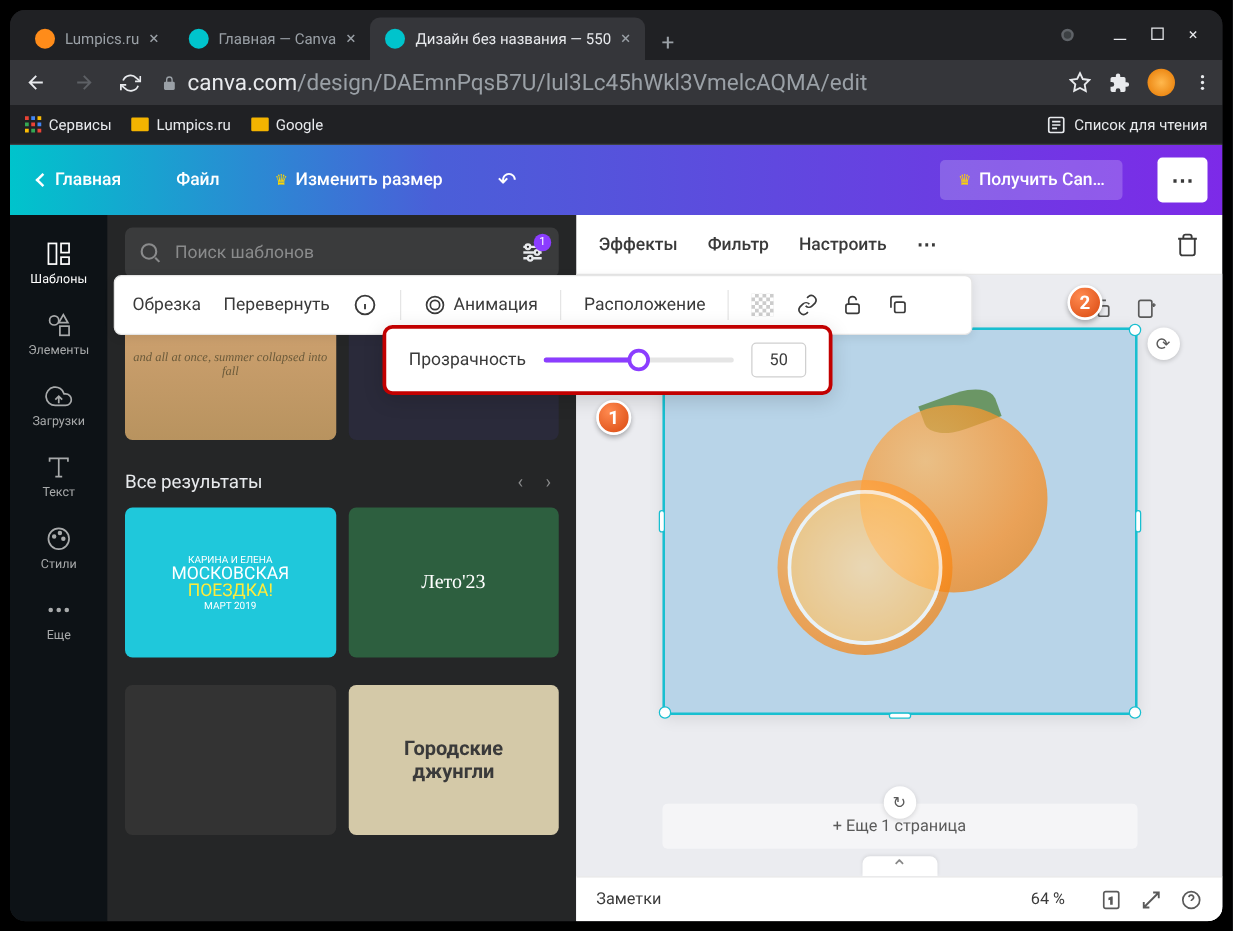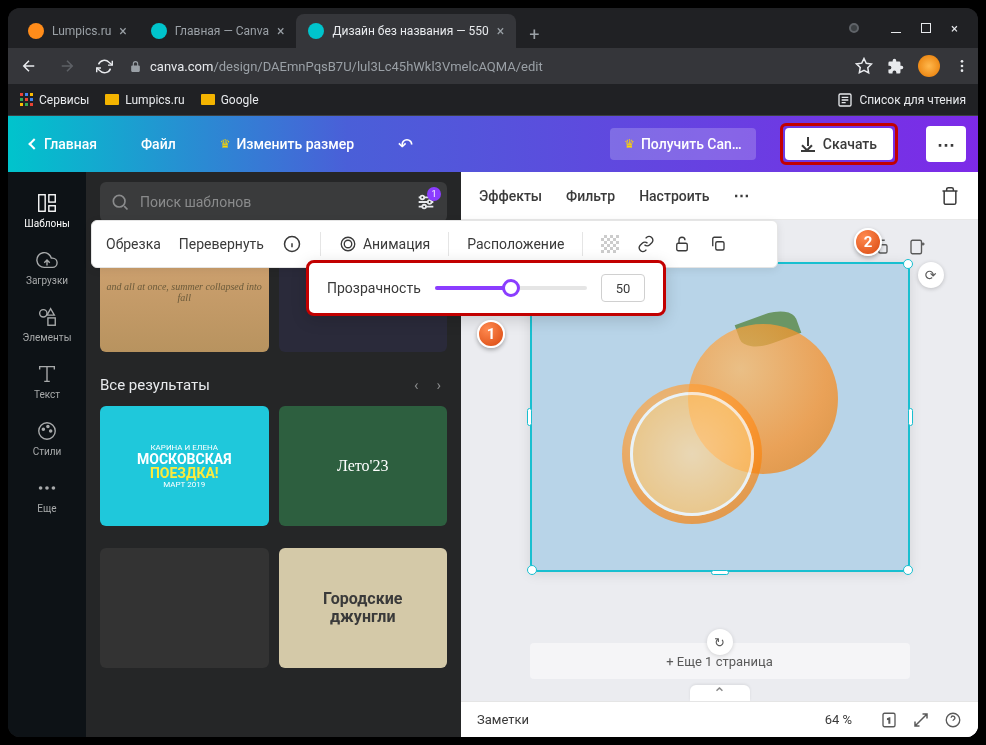--- a/index.html
+++ b/index.html
@@ -14,21 +14,21 @@
 .newtab{width:28px;height:28px;color:#9aa0a6;display:flex;align-items:center;justify-content:center;font-size:18px;cursor:pointer;margin-left:4px}
 .wincontrols{display:flex;gap:20px;color:#e8eaed;padding:0 12px;align-items:center}
 .wincontrols span{cursor:pointer;font-size:13px}
 .winmin{width:10px;height:1px;background:#e8eaed;display:inline-block}
 .winmax{width:10px;height:10px;border:1px solid #e8eaed;display:inline-block}
 .winclose{font-size:16px}
 .wdot{width:10px;height:10px;border-radius:50%;background:#3c4043;border:2px solid #5f6368;margin-right:12px}
 .addressbar{height:36px;background:#35363a;display:flex;align-items:center;padding:0 8px;gap:12px}
 .navbtn{color:#9aa0a6;cursor:pointer;padding:4px;display:flex;align-items:center}
 .navbtn.disabled{opacity:.4}
-.url{flex:1;display:flex;align-items:center;gap:8px;color:#9aa0a6;font-size:13px}
+.url{flex:1;display:flex;align-items:center;gap:8px;color:#9aa0a6;font-size:18px}
 .url-lock{color:#9aa0a6}
 .url-text{color:#9aa0a6}
 .url-domain{color:#e8eaed}
 .addricons{display:flex;gap:14px;color:#e8eaed;align-items:center}
 .addricon{cursor:pointer;display:flex;align-items:center}
 .avatar{width:22px;height:22px;border-radius:50%;background:radial-gradient(circle,#ffb84d,#e67700)}
 .bookmarks{height:32px;background:#202124;display:flex;align-items:center;padding:0 12px;gap:16px;color:#e8eaed;font-size:12px;border-bottom:1px solid #3c4043}
 .bm{display:flex;align-items:center;gap:6px;cursor:pointer}
 .bm-apps{display:grid;grid-template-columns:repeat(3,3px);gap:2px}
 .bm-apps i{width:3px;height:3px;background:#e8eaed}
@@ -111,21 +111,21 @@
 .addpage{position:absolute;bottom:58px;left:50%;transform:translateX(-50%);width:380px;height:36px;background:#f5f5f7;border-radius:4px;display:flex;align-items:center;justify-content:center;color:#5a5a5a;font-size:13px;cursor:pointer;gap:4px}
 .addpage-refresh{position:absolute;top:-14px;width:26px;height:26px;background:#fff;border-radius:50%;box-shadow:0 1px 4px rgba(0,0,0,.15);display:flex;align-items:center;justify-content:center;font-size:13px}
 .collapse-hint{position:absolute;bottom:36px;left:50%;transform:translateX(-50%);width:60px;height:16px;background:#fff;border-radius:6px 6px 0 0;box-shadow:0 -1px 3px rgba(0,0,0,.08);display:flex;align-items:center;justify-content:center;color:#888;cursor:pointer}
 .bottombar{position:absolute;bottom:0;left:0;right:0;height:36px;background:#fff;border-top:1px solid #e5e5e5;display:flex;align-items:center;padding:0 16px;gap:16px;font-size:13px;color:#3a3a3a}
 .notes{cursor:pointer}
 .zoom{margin-left:auto;cursor:pointer;display:flex;align-items:center;gap:4px}
 .bbtns{display:flex;gap:14px;margin-left:12px;color:#5a5a5a}
 .bbtns span{cursor:pointer}
 svg{display:block}
 .quote{font-style:italic;font-family:Georgia,serif;font-size:10px;color:#6b5a3a;text-align:center}
-.msk-t{color:#fff;font-weight:700;font-size:14px;line-height:1}
+.msk-t{color:#fff;font-weight:400;font-size:14px;line-height:1}
 .msk-sub{font-size:8px;color:#fff}
 .leto-t{color:#fff;font-family:cursive;font-size:16px}
 .urban-t{font-size:16px;line-height:1.1}
 </style>
 </head>
 <body>
 
 <div class="window">
   <div class="titlebar">
     <div class="tabs">
@@ -245,55 +245,47 @@
       <div class="tbtn">
           <span class="crown">♛</span>
           <span>Изменить размер</span>
         </div>
       <div class="tbtn undo">↶</div>
       <div class="spacer"></div>
       <div class="getbtn">
           <span class="crown">♛</span>
           <span>Получить Can…</span>
         </div>
-      <div class="dlbtn-wrap">
-        <div class="dlbtn" style="border:none">
-          <span class="dlicon">
-              <span class="dlbar"></span>
-            </span>
-          <span>Скачать</span>
-        </div>
-      </div>
       <div class="morebtn">⋯</div>
     </div>
 
     <div class="content">
       <div class="sidenav">
         <div class="navitem active">
             <svg viewBox="0 0 24 24" fill="none" stroke="currentColor" stroke-width="1.5">
               <rect x="3" y="3" width="7" height="18"></rect>
               <rect x="14" y="3" width="7" height="8"></rect>
               <rect x="14" y="15" width="7" height="6"></rect>
             </svg>
             <span>Шаблоны</span>
           </div>
         <div class="navitem">
             <svg viewBox="0 0 24 24" fill="none" stroke="currentColor" stroke-width="1.5">
-              <path d="M18 10h-1.3A8 8 0 109 20h9a5 5 0 000-10z"></path>
-              <path d="M12 12v6m-3-3l3-3 3 3"></path>
-            </svg>
-            <span>Загрузки</span>
-          </div>
-        <div class="navitem">
-            <svg viewBox="0 0 24 24" fill="none" stroke="currentColor" stroke-width="1.5">
               <circle cx="8" cy="8" r="4"></circle>
               <rect x="13" y="13" width="8" height="8"></rect>
               <path d="M16 3l4 7h-8z"></path>
             </svg>
             <span>Элементы</span>
+          </div>
+        <div class="navitem">
+            <svg viewBox="0 0 24 24" fill="none" stroke="currentColor" stroke-width="1.5">
+              <path d="M18 10h-1.3A8 8 0 109 20h9a5 5 0 000-10z"></path>
+              <path d="M12 12v6m-3-3l3-3 3 3"></path>
+            </svg>
+            <span>Загрузки</span>
           </div>
         <div class="navitem">
             <svg viewBox="0 0 24 24" fill="none" stroke="currentColor" stroke-width="1.5">
               <path d="M4 7V4h16v3M12 4v16m-3 0h6"></path>
             </svg>
             <span>Текст</span>
           </div>
         <div class="navitem">
             <svg viewBox="0 0 24 24" fill="none" stroke="currentColor" stroke-width="1.5">
               <circle cx="12" cy="12" r="9"></circle>

